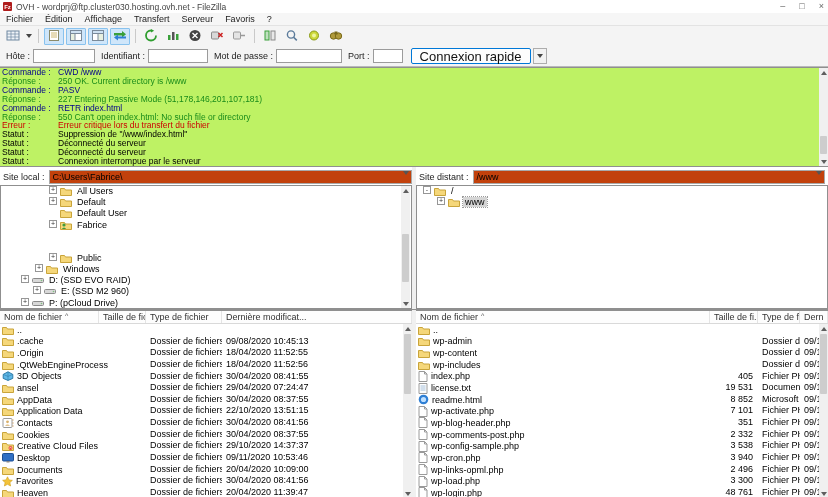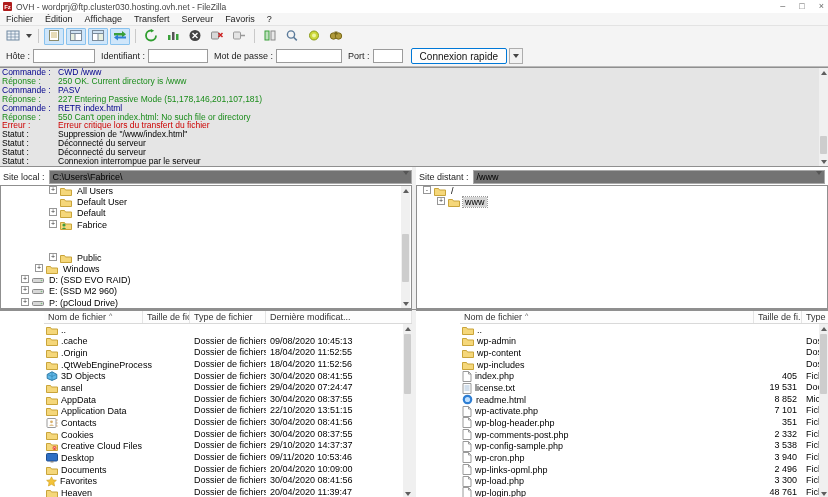--- a/index.html
+++ b/index.html
@@ -30,57 +30,57 @@
   .tri-down { width:0; height:0; border-left:3px solid transparent; border-right:3px solid transparent; border-top:4px solid #444; }
 
   
   #quickbar { left:0; top:46px; width:828px; height:21px; background:#f4f4f4; display:flex; align-items:center;
     border-bottom:1px solid #b9b9b9; }
   .qc-label { color:#222; margin-left:6px; margin-right:3px; }
   .qc-input { height:14px; border:1px solid #9b9b9b; background:#fff; font-size:9px; padding:0 2px;
     font-family:"Liberation Sans", sans-serif; }
   #host-input { width:62px; } #user-input { width:60px; } #pass-input { width:66px; } #port-input { width:30px; }
   #quickconnect-btn { height:16px; margin-left:8px; background:#fdfdfd; border:1px solid #0078d7; border-radius:2px;
-    font-size:10px; padding:0 8px; font-family:"Liberation Sans", sans-serif; color:#111; }
+    font-size:13px; padding:0 8px; font-family:"Liberation Sans", sans-serif; color:#111; }
   #quickconnect-caret { height:16px; width:14px; margin-left:2px; background:#f2f2f2; border:1px solid #adadad;
     display:flex; align-items:center; justify-content:center; }
 
   
-  #log { left:0; top:67px; width:828px; height:100px; background:#e5e5e5; border-top:1px solid #8f8f8f;
+  #log { left:0; top:67px; width:828px; height:100px; background:#bef264; border-top:1px solid #8f8f8f;
     border-bottom:1px solid #8f8f8f; overflow:hidden; }
   .log-line { display:flex; line-height:8.9px; font-size:8.5px; white-space:nowrap; }
   .log-label { width:58px; padding-left:2px; flex:none; }
   .kind-command { color:#00008b; } .kind-response { color:#1a8c1a; }
   .kind-error { color:#cc0000; } .kind-status { color:#000; }
 
   
   .vscroll { position:absolute; width:9px; background:#f0f0f0; }
   .vscroll .arr { position:absolute; left:0; width:9px; height:9px; display:flex; align-items:center; justify-content:center; }
   .tri-up-s { width:0;height:0;border-left:3px solid transparent;border-right:3px solid transparent;border-bottom:4px solid #5e5e5e; }
   .tri-dn-s { width:0;height:0;border-left:3px solid transparent;border-right:3px solid transparent;border-top:4px solid #5e5e5e; }
   .thumb { position:absolute; left:1px; width:7px; background:#cdcdcd; border-radius:1px; }
 
   
   .panel-label-row { position:absolute; top:169px; height:15px; display:flex; align-items:center; }
   .panel-label { margin-right:4px; color:#222; }
-  .combo { position:relative; height:14px; border:1px solid #a9a9a9; background:#737373; display:flex; align-items:center;
+  .combo { position:relative; height:14px; border:1px solid #a9a9a9; background:#c2410c; display:flex; align-items:center;
     padding-left:3px; font-size:9px; }
   .combo .chev { position:absolute; right:2px; top:4px; }
   .chev-dn { width:0;height:0;border-left:3.5px solid transparent;border-right:3.5px solid transparent;border-top:4px solid #555; }
   .tree-box { position:absolute; top:185px; height:124px; background:#fff; border:1px solid #8f8f8f; overflow:hidden; }
   .tree-row { display:flex; align-items:flex-start; height:11.2px; white-space:nowrap; }
   .expander { width:8px; height:8px; border:1px solid #969696; background:#fff; font-size:7px; line-height:6px;
     text-align:center; color:#333; margin-right:3px; flex:none; }
   .expander.none { border:none; background:transparent; }
   .tree-label { padding:0 2px; }
   .tree-label.selected { background:#d5d5d5; outline:1px dotted #9a9a9a; }
   .ticon { margin-right:3px; flex:none; display:inline-flex; }
 
   
-  .list-panel { position:absolute; top:310px; height:187px; background:#fff; border-top:1px solid #8f8f8f; overflow:hidden;padding-left:44px; }
+  .list-panel { position:absolute; top:310px; height:187px; background:#fff; border-top:1px solid #8f8f8f; overflow:hidden; }
   .list-head { display:grid; height:13px; border-bottom:1px solid #d9d9d9; background:#fdfdfd; }
   .list-head .hcell { border-right:1px solid #e4e4e4; padding-left:4px; line-height:13px; color:#333;
     white-space:nowrap; overflow:hidden; position:relative; }
   .sort { position:absolute; top:-2px; margin-left:3px; font-size:7px; color:#555; }
   .list-rows .lrow { display:grid; height:11.65px; align-items:center; white-space:nowrap; }
   .lrow .cell { overflow:hidden; padding-left:4px; line-height:11.65px; }
   .lrow .cell.size { text-align:right; padding-right:5px; }
   .lrow .namecell { display:flex; align-items:center; padding-left:2px; }
   .local-grid { grid-template-columns:99px 47px 76px auto; }
   .remote-grid { grid-template-columns:294px 48px 42px auto; }
@@ -294,36 +294,36 @@
       <div class="tree-row" style="padding-left: 48px;">
         <span class="expander">+</span>
         <span class="ticon">
           <svg width="12" height="10" viewBox="0 0 12 10" xmlns="http://www.w3.org/2000/svg">
             <path d="M0.5 2.5 h4 l1 1.5 h6 v5.5 h-11 z" fill="#f5d77a" stroke="#c9a43a" stroke-width="1"></path>
           </svg>
         </span>
         <span class="tree-label">All Users</span>
       </div>
       <div class="tree-row" style="padding-left: 48px;">
+        <span class="expander">+</span>
+        <span class="ticon">
+          <svg width="12" height="10" viewBox="0 0 12 10" xmlns="http://www.w3.org/2000/svg">
+            <path d="M0.5 2.5 h4 l1 1.5 h6 v5.5 h-11 z" fill="#f5d77a" stroke="#c9a43a" stroke-width="1"></path>
+          </svg>
+        </span>
+        <span class="tree-label">Default</span>
+      </div>
+      <div class="tree-row" style="padding-left: 48px;">
         <span class="expander none"></span>
         <span class="ticon">
           <svg width="12" height="10" viewBox="0 0 12 10" xmlns="http://www.w3.org/2000/svg">
             <path d="M0.5 2.5 h4 l1 1.5 h6 v5.5 h-11 z" fill="#f5d77a" stroke="#c9a43a" stroke-width="1"></path>
           </svg>
         </span>
         <span class="tree-label">Default User</span>
-      </div>
-      <div class="tree-row" style="padding-left: 48px;">
-        <span class="expander">+</span>
-        <span class="ticon">
-          <svg width="12" height="10" viewBox="0 0 12 10" xmlns="http://www.w3.org/2000/svg">
-            <path d="M0.5 2.5 h4 l1 1.5 h6 v5.5 h-11 z" fill="#f5d77a" stroke="#c9a43a" stroke-width="1"></path>
-          </svg>
-        </span>
-        <span class="tree-label">Default</span>
       </div>
       <div class="tree-row" style="padding-left: 48px;">
         <span class="expander">+</span>
         <span class="ticon">
           <svg width="12" height="10" viewBox="0 0 12 10" xmlns="http://www.w3.org/2000/svg">
             <path d="M0.5 2.5 h4 l1 1.5 h6 v5.5 h-11 z" fill="#f5d77a" stroke="#c9a43a" stroke-width="1"></path>
             <circle cx="4" cy="5" r="1.6" fill="#3f9b3f"></circle>
             <path d="M1.8 9 q2.2 -3 4.4 0 z" fill="#3f9b3f"></path>
           </svg>
         </span>
@@ -350,21 +350,21 @@
       <div class="tree-row" style="padding-left: 20px;">
         <span class="expander">+</span>
         <span class="ticon">
           <svg width="12" height="10" viewBox="0 0 12 10" xmlns="http://www.w3.org/2000/svg">
             <rect x="0.5" y="3.5" width="11" height="4" rx="1" fill="#d8d8d8" stroke="#8a8a8a"></rect>
             <circle cx="9.5" cy="5.5" r="0.8" fill="#7fbf7f"></circle>
           </svg>
         </span>
         <span class="tree-label">D: (SSD EVO RAID)</span>
       </div>
-      <div class="tree-row" style="padding-left: 20px;">
+      <div class="tree-row" style="padding-left: 32px;">
         <span class="expander">+</span>
         <span class="ticon">
           <svg width="12" height="10" viewBox="0 0 12 10" xmlns="http://www.w3.org/2000/svg">
             <rect x="0.5" y="3.5" width="11" height="4" rx="1" fill="#d8d8d8" stroke="#8a8a8a"></rect>
             <circle cx="9.5" cy="5.5" r="0.8" fill="#7fbf7f"></circle>
           </svg>
         </span>
         <span class="tree-label">E: (SSD M2 960)</span>
       </div>
       <div class="tree-row" style="padding-left: 20px;">

